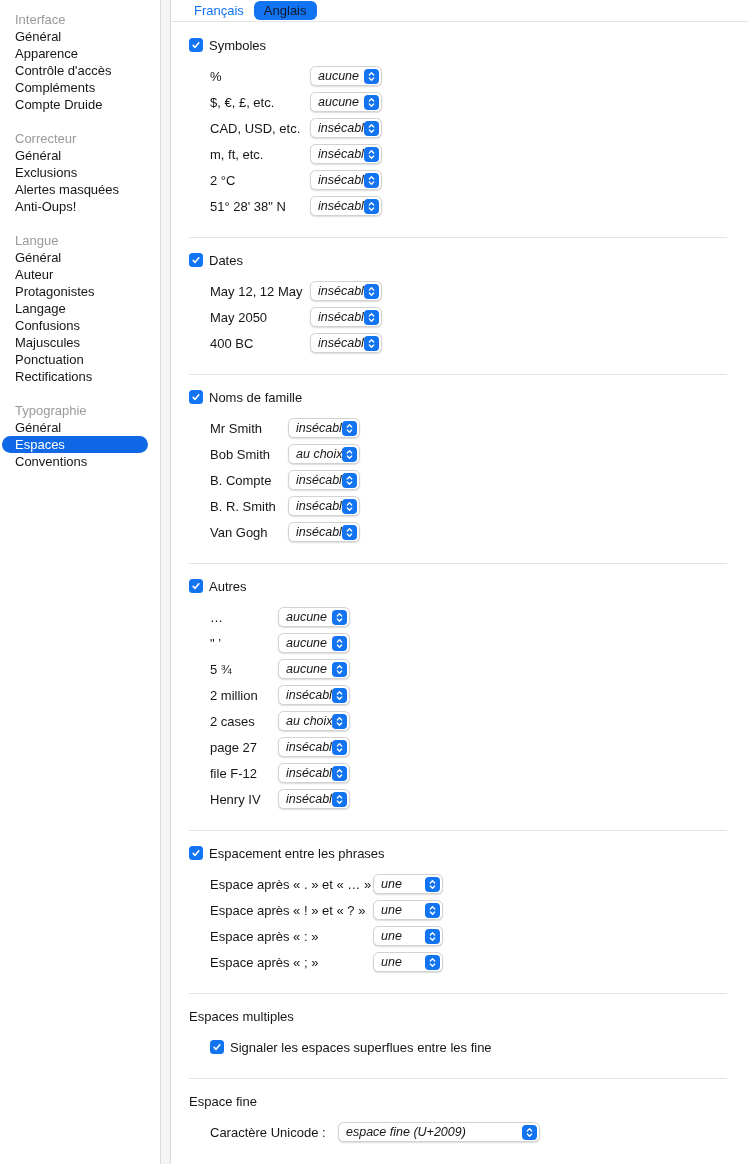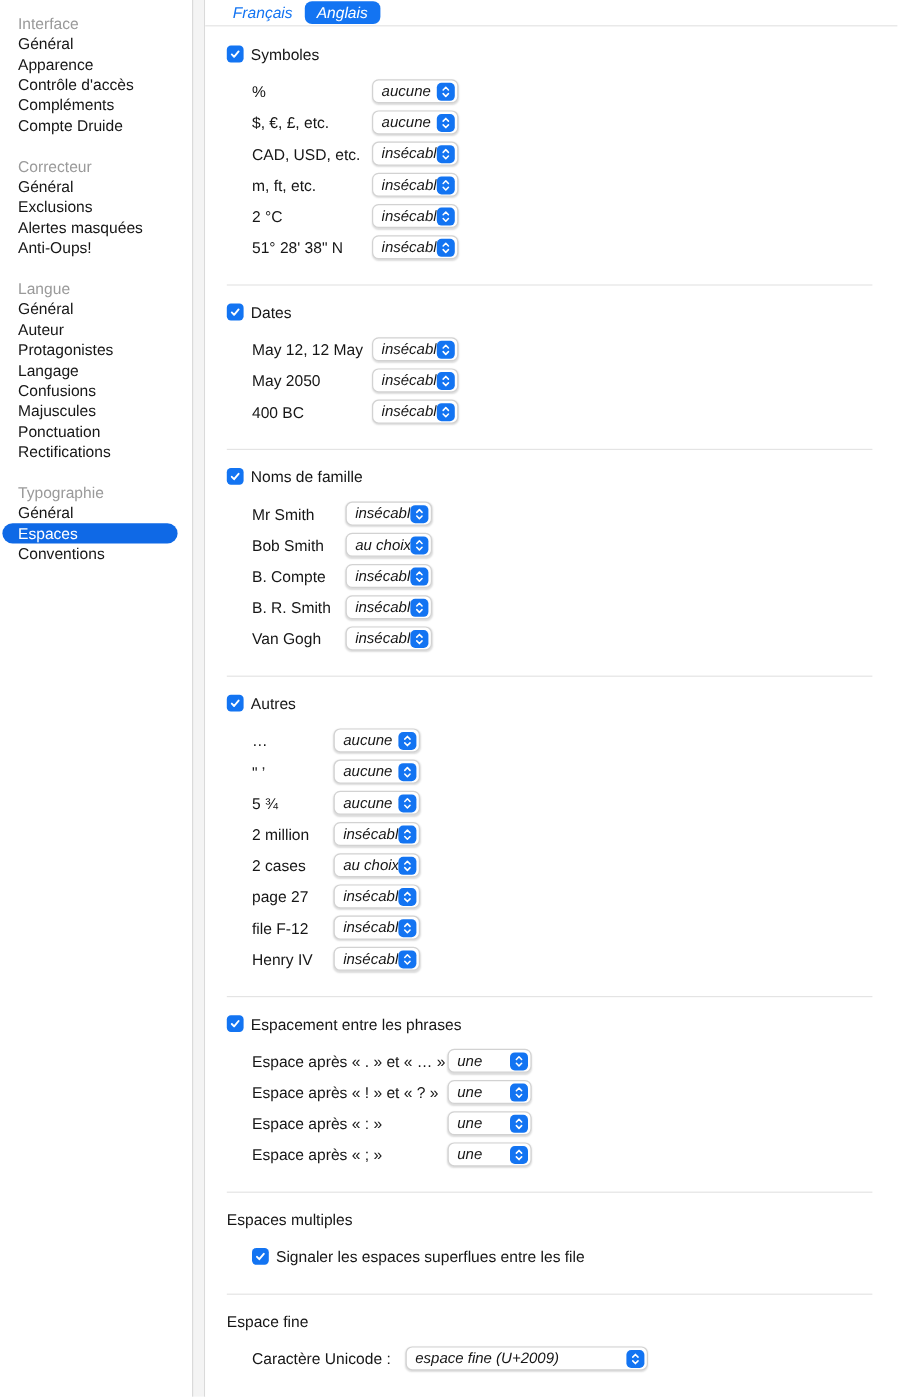--- a/index.html
+++ b/index.html
@@ -15,22 +15,22 @@
   .sb-group-title{height:17px;line-height:17px;margin-top:17px;padding-left:15px;color:#9a9a9a;}
   .sb-group:first-child .sb-group-title{margin-top:1px;}
   .sb-item{height:17px;line-height:17px;padding-left:13px;margin:0 12px 0 2px;border-radius:8.5px;white-space:nowrap;cursor:default;}
   .sb-item.selected{background:var(--selection);color:#fff;}
 
   .vdivider{position:absolute;left:160px;top:0;width:9px;height:100%;background:#f4f4f4;border-left:1px solid #dadada;border-right:1px solid #dadada;box-sizing:content-box;}
 
   
   .main{position:absolute;left:171px;top:0;width:577px;height:100%;background:#fff;}
   .tabbar{height:22px;border-bottom:1px solid var(--divider);display:flex;align-items:center;padding-left:13px;box-sizing:border-box;}
-  .tab{color:var(--accent);padding:2px 10px;border-radius:6px;line-height:15px;white-space:nowrap;cursor:default;font-style:italic;}
-  .tab.active{background:var(--accent);color:#ffffff;}
+  .tab{color:var(--accent);padding:2px 10px;border-radius:6px;line-height:15px;white-space:nowrap;cursor:default;}
+  .tab.active{background:var(--accent);color:#0f172a;}
 
   .section{margin:0 21px 0 18px;padding:14px 0 18px;border-top:1px solid var(--divider);}
   .section.first{border-top:none;padding-top:15px;}
   .sec-header{display:flex;align-items:center;gap:6px;height:16px;margin-bottom:10px;}
   .sec-title{white-space:nowrap;text-align:center;}
 
   .row{display:flex;align-items:center;height:26px;padding-left:21px;}
   .row-label{display:inline-block;white-space:nowrap;flex:none;}
   .sec-symbols .row-label,.sec-dates .row-label{width:100px;}
   .sec-names .row-label{width:78px;}
@@ -482,21 +482,21 @@
 
       <span class="sec-title">Espaces multiples</span>
     </div>
     <div class="rows">
           <div class="row check-row">
     <span class="cb">
       <svg viewBox="0 0 12 12">
                 <path d="M2.6 6.4 L4.9 8.8 L9.4 3.4"></path>
               </svg>
     </span>
-    <span class="check-row-label">Signaler les espaces superflues entre les file</span>
+    <span class="check-row-label">Signaler les espaces superflues entre les fine</span>
   </div>
         </div>
   </section>
       <section class="section sec-thin-space plain">
     <div class="sec-header">
 
       <span class="sec-title">Espace fine</span>
     </div>
     <div class="rows">
           <div class="row">

